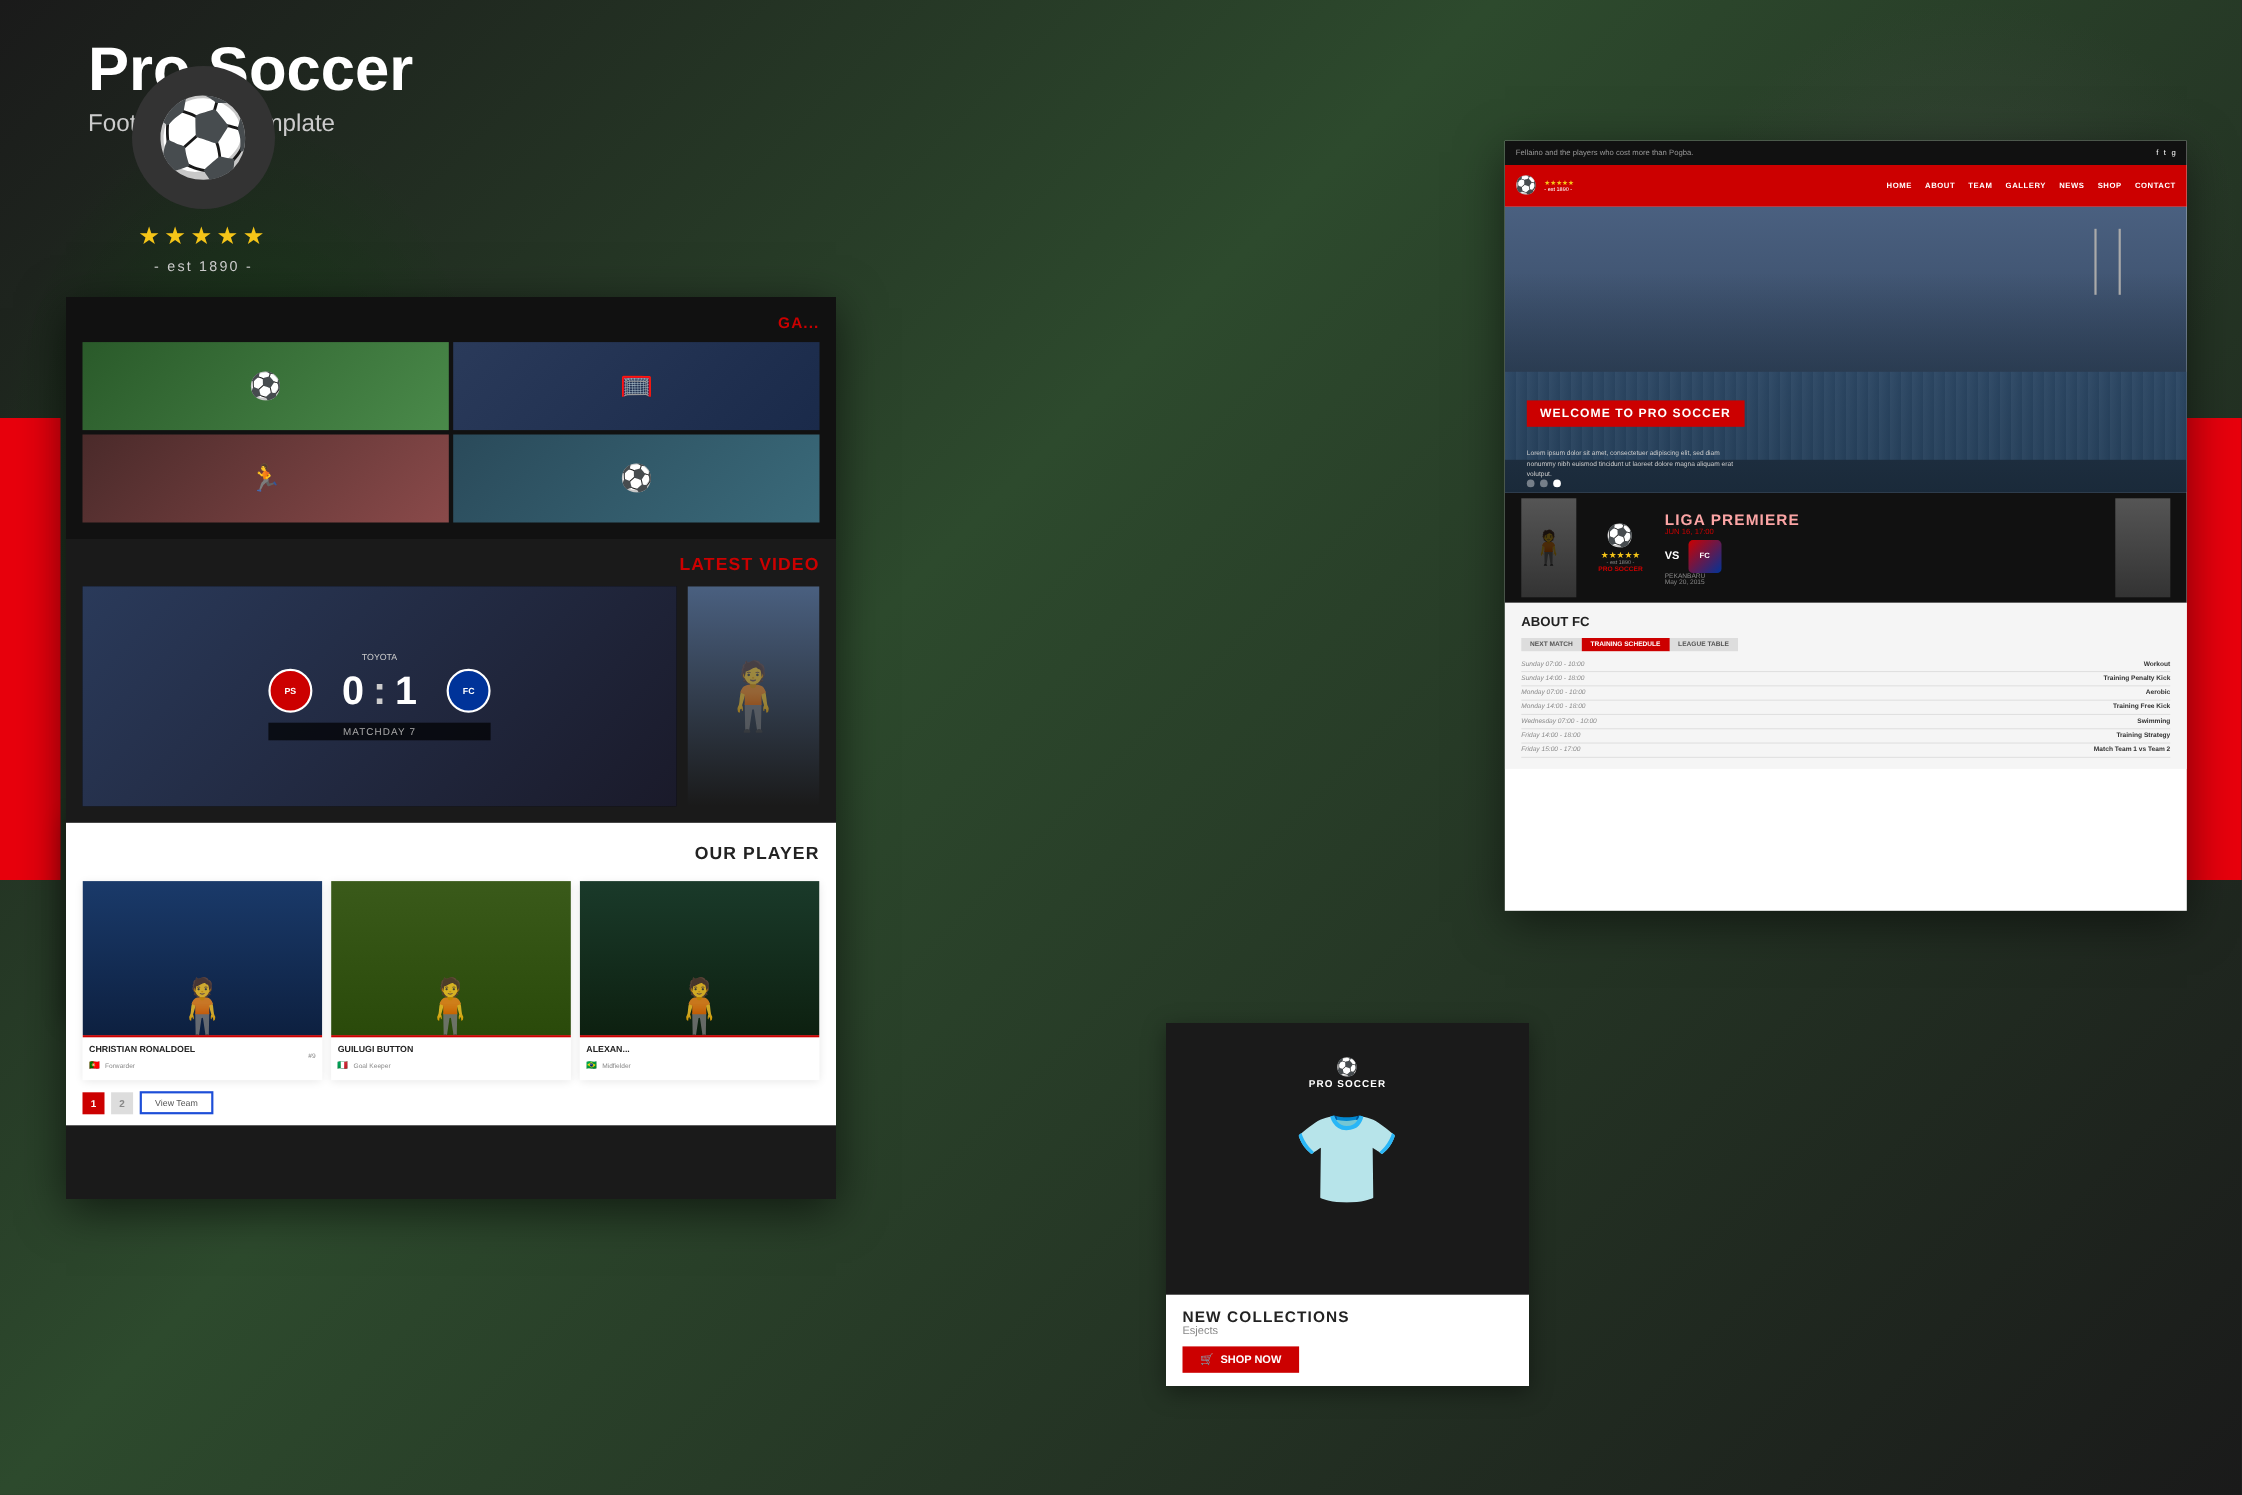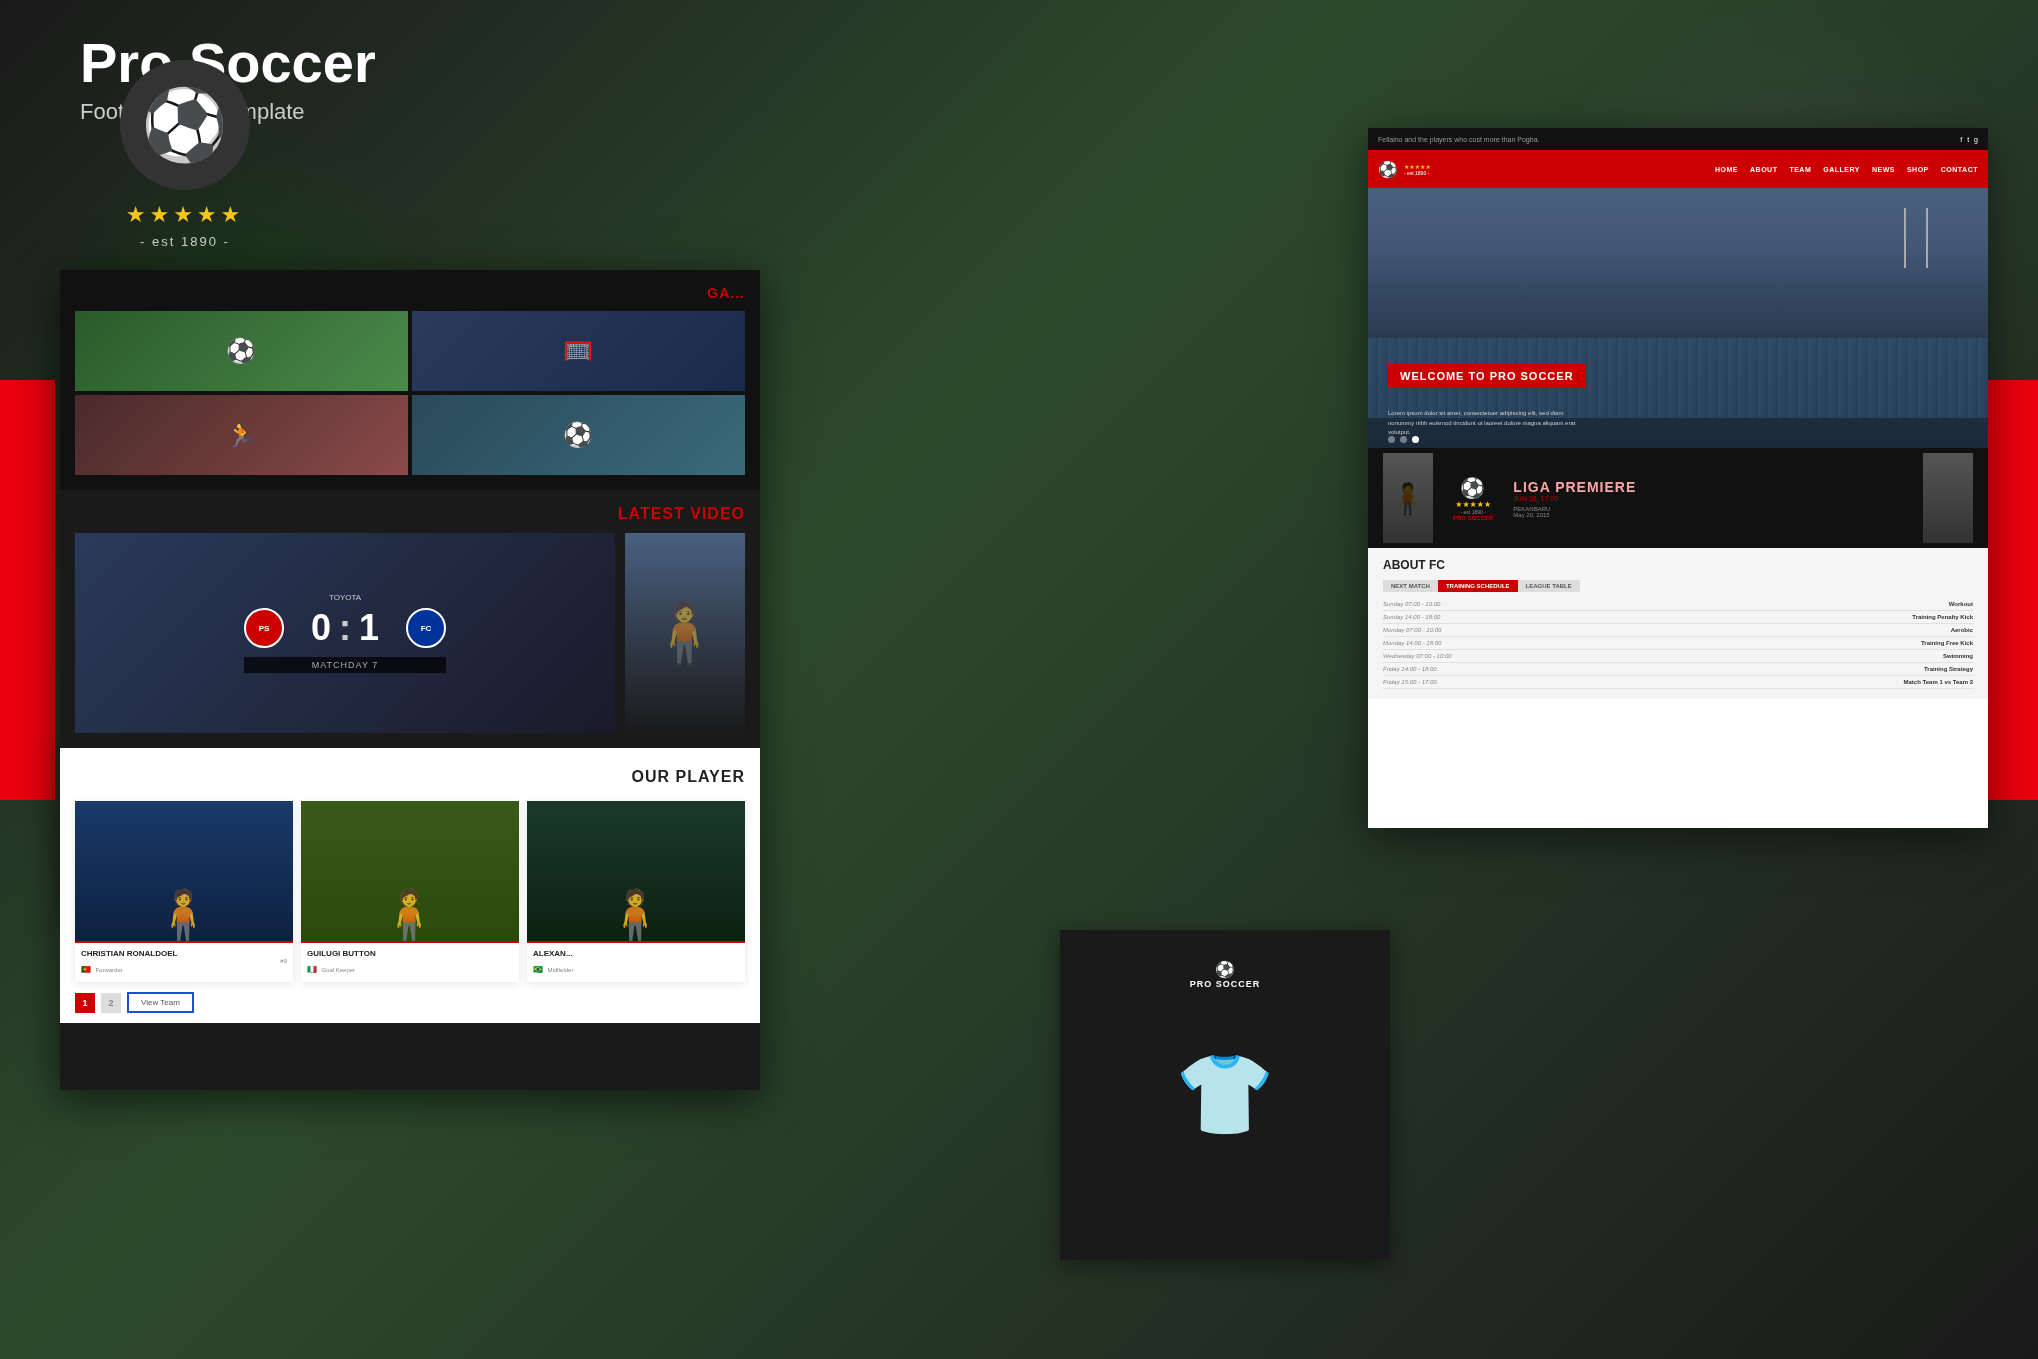--- a/index.html
+++ b/index.html
@@ -799,20 +799,24 @@
     </div>
     <div class="match-logo-center">
       <div class="match-ball-sm">⚽</div>
       <div class="match-stars-sm">★★★★★</div>
       <div class="match-est-sm">- est 1890 -</div>
       <div class="match-prosoccer-sm">PRO SOCCER</div>
     </div>
     <div class="match-info">
       <div class="liga-premiere">LIGA PREMIERE</div>
       <div class="match-date">JUN 16, 17:00</div>
+      <div class="vs-row">
+        <span class="vs-text">VS</span>
+        <div class="atletico-logo">FC</div>
+      </div>
       <div class="match-location">PEKANBARU</div>
       <div class="match-location">May 20, 2015</div>
     </div>
     <div class="match-player-right"></div>
   </div>
 
   <div class="site-about">
     <div class="about-title">ABOUT FC</div>
     <div class="about-tabs">
       <div class="about-tab">NEXT MATCH</div>
@@ -952,20 +956,28 @@
 <div class="shop-panel">
   <div class="shop-tshirt-area">
     <div class="tshirt-logo">
       <div class="tshirt-ball">⚽</div>
       <div class="tshirt-brand">PRO SOCCER</div>
     </div>
     <div class="tshirt-display">
       <span class="tshirt-icon">👕</span>
     </div>
   </div>
+  <div class="shop-info">
+    <div class="new-collections">NEW COLLECTIONS</div>
+    <div class="shop-price">Esjects</div>
+    <button class="shop-now-btn">
+      <span>🛒</span>
+      <span>SHOP NOW</span>
+    </button>
+  </div>
 </div>
 
 <div class="news-panel">
   <div class="news-label">LATE...</div>
   <div class="news-img-placeholder">
     <span>⚽</span>
   </div>
 </div>
 
 </body></html>

